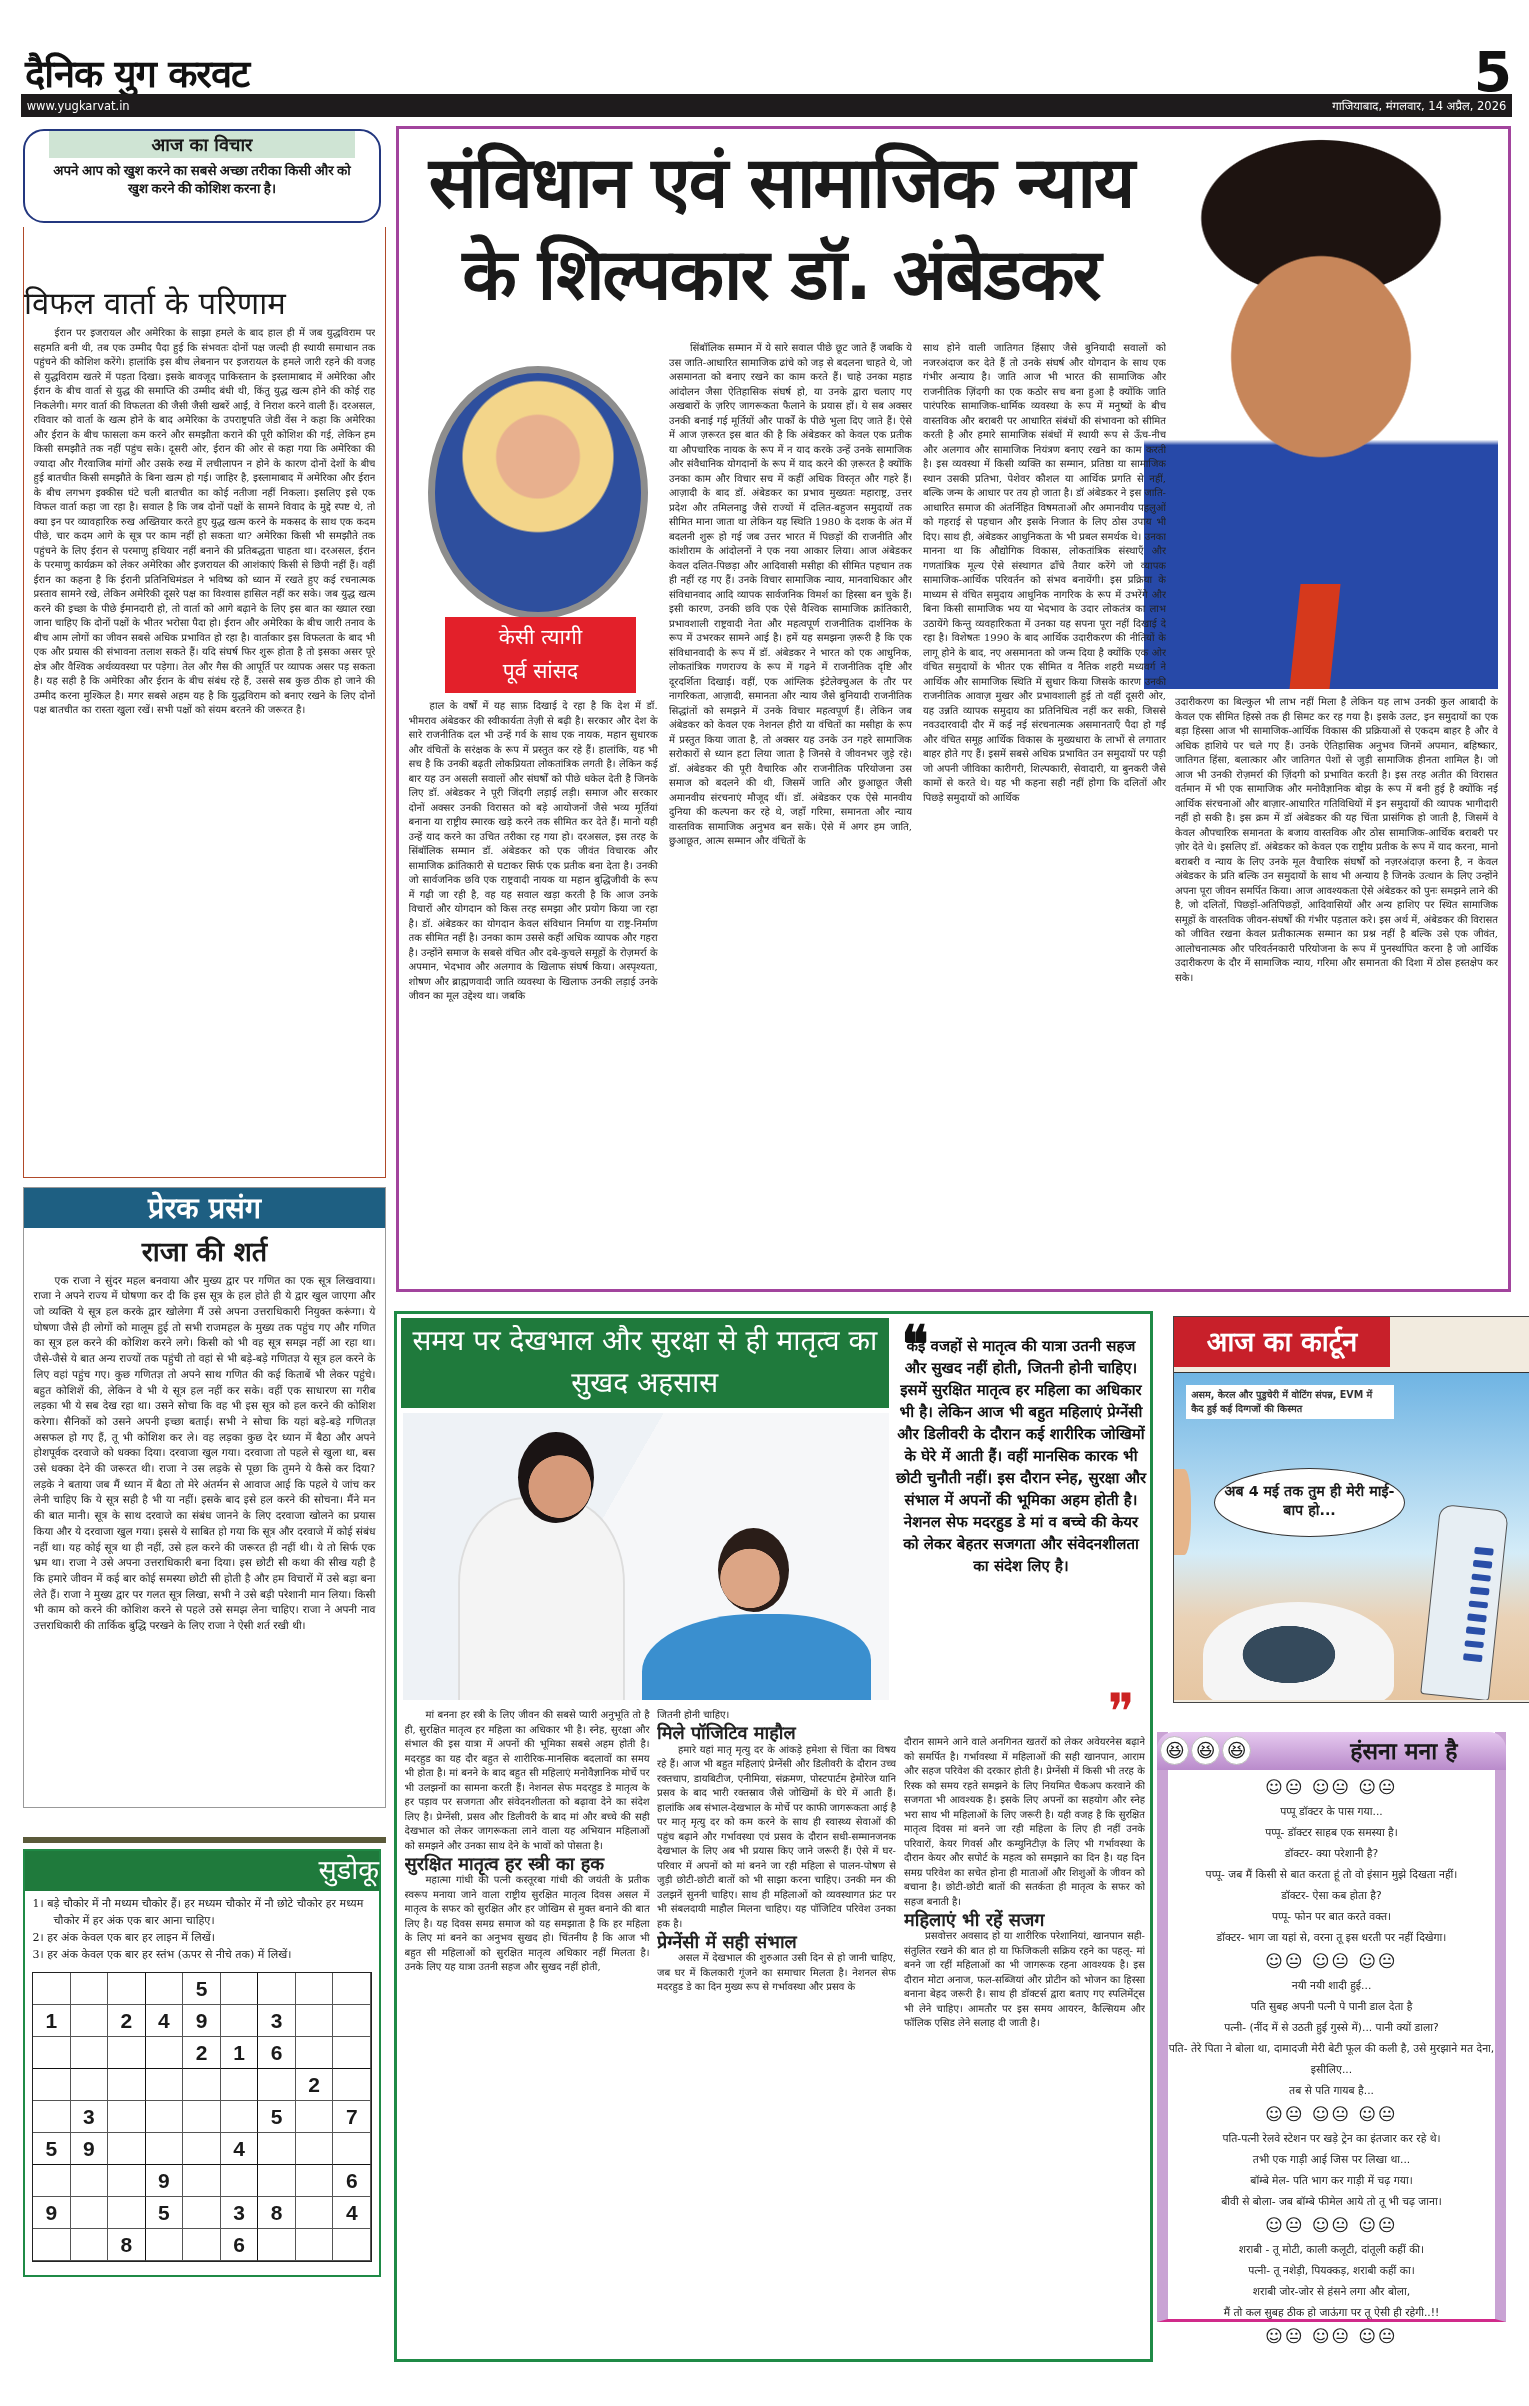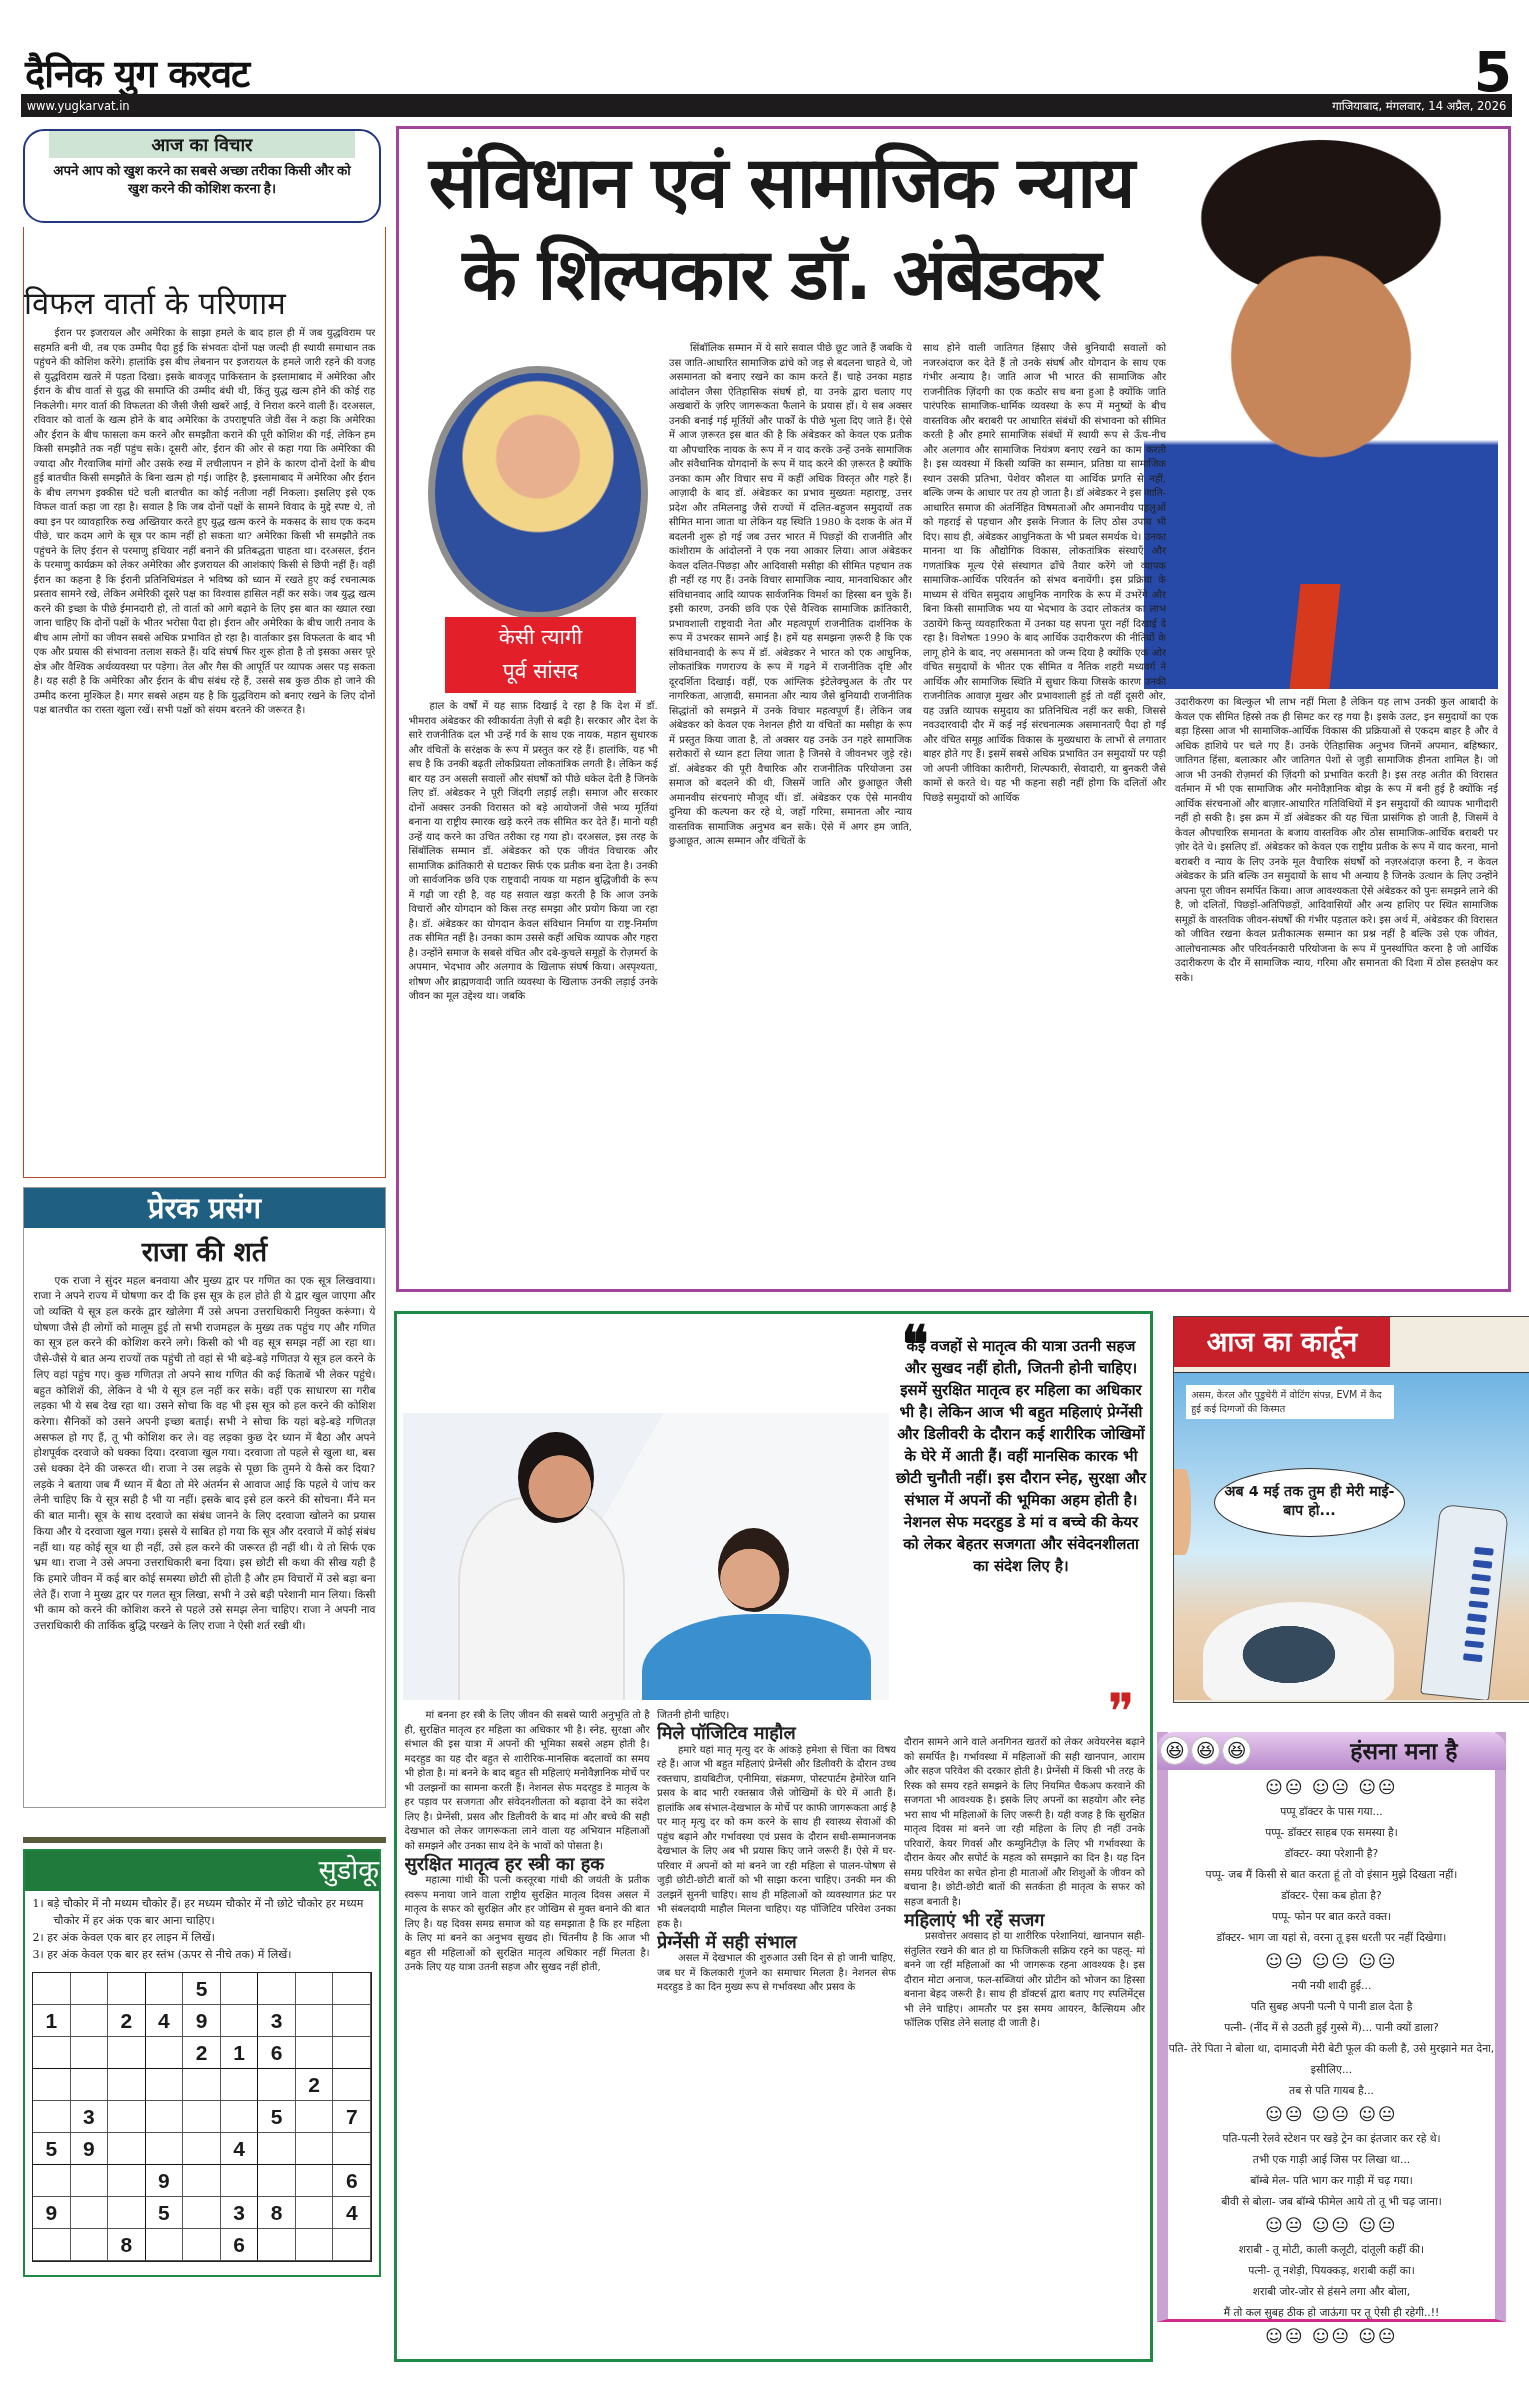--- a/index.html
+++ b/index.html
@@ -59,21 +59,21 @@
   .pat-head { position: absolute; left: 315px; top: 115px; width: 71px; height: 84px; border-radius: 50%; background: radial-gradient(circle at 45% 60%, #dca585 0 46%, #2a1d18 47%); }
   .pullquote { position: absolute; left: 497px; top: 3.8px; width: 254px; height: 344px; font-size: 15px; font-weight: bold; line-height: 22px; text-align: center; color: #111; padding-top: 17px; }
   .quote-open { position: absolute; left: 7.6px; top: 7.6px; font-size: 50px; line-height: 38px; font-family: "DejaVu Serif", serif; }
   .quote-close { position: absolute; left: 497px; top: 384px; width: 254px; text-align: right; padding-right: 13.4px; font-size: 50px; line-height: 29px; color: #c22; font-family: "DejaVu Serif", serif; }
   .subhead { font-size: 18px; font-weight: bold; margin: 3.8px 0 1.9px; font-family: "DejaVu Serif", serif; text-indent: 0 !important; }
 
   
   .cartoon-box { left: 1154px; top: 1316px; width: 360px; height: 387px; border: 1.9px solid #444; background: #f2ebdf; margin-left: 19px; }
   .cartoon-head { position: absolute; left: 0; top: 0; width: 216px; height: 50px; background: #c8202a; color: #fff; font-size: 27px; font-weight: bold; text-align: center; line-height: 50px; }
   .cartoon-scene { position: absolute; left: 0; top: 55px; width: 357px; height: 328px; background: linear-gradient(180deg, #6fb4e3 0%, #d4ecf8 55%, #ead2b6 75%, #e6c6a2 100%); overflow: hidden; border-top: 1.9px solid #333; }
-  .cartoon-caption { position: absolute; left: 11.5px; top: 11.5px; width: 208px; background: #fff; font-size: 9.6px; font-weight: normal; line-height: 13.4px; padding: 3.8px 5.7px; color: #333; }
+  .cartoon-caption { position: absolute; left: 11.5px; top: 11.5px; width: 208px; background: #fff; font-size: 9.6px; font-weight: bold; line-height: 13.4px; padding: 3.8px 5.7px; color: #333; }
   .bubble { position: absolute; left: 40px; top: 95px; width: 191px; height: 69px; background: #fff; border: 1.9px solid #333; border-radius: 50%; font-size: 14.3px; font-weight: bold; text-align: center; line-height: 19px; padding-top: 13.4px; }
   .evm { position: absolute; left: 256px; top: 134px; width: 69px; height: 191px; background: #e7eef3; border: 1.9px solid #555; border-radius: 13.4px 13.4px 3.8px 3.8px; transform: rotate(6deg); }
   .evm-btn { width: 19px; height: 6.7px; background: #2a4fa8; margin: 6.7px 0 0 38px; border-radius: 1.9px; }
   .bowing-man { position: absolute; left: 29px; top: 229px; width: 191px; height: 105px; background: radial-gradient(ellipse 40% 45% at 45% 50%, #354a5c 0 60%, #f5f5f5 61%); border-radius: 50% 50% 20% 20%; }
   .peek-man { position: absolute; left: 0; top: 96px; width: 17px; height: 86px; background: #e6b58a; border-radius: 0 40% 40% 0; }
 
   .jokes-box { left: 1157px; top: 1732px; width: 349px; height: 590px; border-left: 11.5px solid #c9a3d4; border-right: 11.5px solid #c9a3d4; border-bottom: 3.8px solid #d02a8a; background: #fff; }
   .jokes-head { position: absolute; left: -11.5px; top: 0; width: 349px; height: 38px; background: linear-gradient(180deg, #e6c9ef, #b98bcb); border-radius: 17px 17px 0 0; text-align: right; padding-right: 48px; font-size: 23px; font-weight: bold; line-height: 38px; }
   .laugh-icons { position: absolute; left: 3.8px; top: 3.8px; display: flex; gap: 1.9px; }
   .laugh { width: 29px; height: 29px; border-radius: 50%; background: #fff; border: 1px solid #bbb; display: flex; align-items: center; justify-content: center; font-size: 19px; line-height: 1; }
@@ -212,20 +212,21 @@
     <div>केसी त्यागी</div>
     <div>पूर्व सांसद</div>
   </div>
   <div class="col body-text" style="left:9.6px; top:570px; width:249px; height:585px; text-indent:21px;">हाल के वर्षों में यह साफ़ दिखाई दे रहा है कि देश में डॉ. भीमराव अंबेडकर की स्वीकार्यता तेज़ी से बढ़ी है। सरकार और देश के सारे राजनीतिक दल भी उन्हें गर्व के साथ एक नायक, महान सुधारक और वंचितों के सरंक्षक के रूप में प्रस्तुत कर रहे हैं। हालांकि, यह भी सच है कि उनकी बढ़ती लोकप्रियता लोकतांत्रिक लगती है। लेकिन कई बार यह उन असली सवालों और संघर्षों को पीछे धकेल देती है जिनके लिए डॉ. अंबेडकर ने पूरी जिंदगी लड़ाई लड़ी। समाज और सरकार दोनों अक्सर उनकी विरासत को बड़े आयोजनों जैसे भव्य मूर्तियां बनाना या राष्ट्रीय स्मारक खड़े करने तक सीमित कर देते हैं। मानो यही उन्हें याद करने का उचित तरीका रह गया हो। दरअसल, इस तरह के सिंबॉलिक सम्मान डॉ. अंबेडकर को एक जीवंत विचारक और सामाजिक क्रांतिकारी से घटाकर सिर्फ एक प्रतीक बना देता है। उनकी जो सार्वजनिक छवि एक राष्ट्रवादी नायक या महान बुद्धिजीवी के रूप में गढ़ी जा रही है, वह यह सवाल खड़ा करती है कि आज उनके विचारों और योगदान को किस तरह समझा और प्रयोग किया जा रहा है। डॉ. अंबेडकर का योगदान केवल संविधान निर्माण या राष्ट्र-निर्माण तक सीमित नहीं है। उनका काम उससे कहीं अधिक व्यापक और गहरा है। उन्होंने समाज के सबसे वंचित और दबे-कुचले समूहों के रोज़मर्रा के अपमान, भेदभाव और अलगाव के खिलाफ संघर्ष किया। अस्पृश्यता, शोषण और ब्राह्मणवादी जाति व्यवस्था के खिलाफ उनकी लड़ाई उनके जीवन का मूल उद्देश्य था। जबकि</div>
   <div class="col body-text" style="left:270px; top:212px; width:243px; height:943px; text-indent:21px;">सिंबॉलिक सम्मान में ये सारे सवाल पीछे छूट जाते हैं जबकि ये उस जाति-आधारित सामाजिक ढांचे को जड़ से बदलना चाहते थे, जो असमानता को बनाए रखने का काम करते हैं। चाहे उनका महाड आंदोलन जैसा ऐतिहासिक संघर्ष हो, या उनके द्वारा चलाए गए अखबारों के ज़रिए जागरूकता फैलाने के प्रयास हों। ये सब अक्सर उनकी बनाई गई मूर्तियों और पार्कों के पीछे भुला दिए जाते हैं। ऐसे में आज ज़रूरत इस बात की है कि अंबेडकर को केवल एक प्रतीक या औपचारिक नायक के रूप में न याद करके उन्हें उनके सामाजिक और संवैधानिक योगदानों के रूप में याद करने की ज़रूरत है क्योंकि उनका काम और विचार सच में कहीं अधिक विस्तृत और गहरे हैं। आज़ादी के बाद डॉ. अंबेडकर का प्रभाव मुख्यतः महाराष्ट्र, उत्तर प्रदेश और तमिलनाडु जैसे राज्यों में दलित-बहुजन समुदायों तक सीमित माना जाता था लेकिन यह स्थिति 1980 के दशक के अंत में बदलनी शुरू हो गई जब उत्तर भारत में पिछड़ों की राजनीति और कांशीराम के आंदोलनों ने एक नया आकार लिया। आज अंबेडकर केवल दलित-पिछड़ा और आदिवासी मसीहा की सीमित पहचान तक ही नहीं रह गए हैं। उनके विचार सामाजिक न्याय, मानवाधिकार और संविधानवाद आदि व्यापक सार्वजनिक विमर्श का हिस्सा बन चुके हैं। इसी कारण, उनकी छवि एक ऐसे वैश्विक सामाजिक क्रांतिकारी, प्रभावशाली राष्ट्रवादी नेता और महत्वपूर्ण राजनीतिक दार्शनिक के रूप में उभरकर सामने आई है। हमें यह समझना ज़रूरी है कि एक संविधानवादी के रूप में डॉ. अंबेडकर ने भारत को एक आधुनिक, लोकतांत्रिक गणराज्य के रूप में गढ़ने में राजनीतिक दृष्टि और दूरदर्शिता दिखाई। वहीं, एक आंग्लिक इंटेलेक्चुअल के तौर पर नागरिकता, आज़ादी, समानता और न्याय जैसे बुनियादी राजनीतिक सिद्धांतों को समझने में उनके विचार महत्वपूर्ण हैं। लेकिन जब अंबेडकर को केवल एक नेशनल हीरो या वंचितों का मसीहा के रूप में प्रस्तुत किया जाता है, तो अक्सर यह उनके उन गहरे सामाजिक सरोकारों से ध्यान हटा लिया जाता है जिनसे वे जीवनभर जुड़े रहे। डॉ. अंबेडकर की पूरी वैचारिक और राजनीतिक परियोजना उस समाज को बदलने की थी, जिसमें जाति और छुआछूत जैसी अमानवीय संरचनाएं मौजूद थीं। डॉ. अंबेडकर एक ऐसे मानवीय दुनिया की कल्पना कर रहे थे, जहाँ गरिमा, समानता और न्याय वास्तविक सामाजिक अनुभव बन सकें। ऐसे में अगर हम जाति, छुआछूत, आत्म सम्मान और वंचितों के</div>
   <div class="col body-text" style="left:524px; top:212px; width:243px; height:943px;">साथ होने वाली जातिगत हिंसाए जैसे बुनियादी सवालों को नजरअंदाज कर देते हैं तो उनके संघर्ष और योगदान के साथ एक गंभीर अन्याय है। जाति आज भी भारत की सामाजिक और राजनीतिक ज़िंदगी का एक कठोर सच बना हुआ है क्योंकि जाति पारंपरिक सामाजिक-धार्मिक व्यवस्था के रूप में मनुष्यों के बीच वास्तविक और बराबरी पर आधारित संबंधों की संभावना को सीमित करती है और हमारे सामाजिक संबंधों में स्थायी रूप से ऊँच-नीच और अलगाव और सामाजिक नियंत्रण बनाए रखने का काम करती है। इस व्यवस्था में किसी व्यक्ति का सम्मान, प्रतिष्ठा या सामाजिक स्थान उसकी प्रतिभा, पेशेवर कौशल या आर्थिक प्रगति से नहीं, बल्कि जन्म के आधार पर तय हो जाता है। डॉ अंबेडकर ने इस जाति-आधारित समाज की अंतर्निहित विषमताओं और अमानवीय पहलुओं को गहराई से पहचान और इसके निजात के लिए ठोस उपाय भी दिए। साथ ही, अंबेडकर आधुनिकता के भी प्रबल समर्थक थे। उनका मानना था कि औद्योगिक विकास, लोकतांत्रिक संस्थाएँ और गणतांत्रिक मूल्य ऐसे संस्थागत ढाँचे तैयार करेंगे जो व्यापक सामाजिक-आर्थिक परिवर्तन को संभव बनायेंगी। इस प्रक्रिया के माध्यम से वंचित समुदाय आधुनिक नागरिक के रूप में उभरेंगे और बिना किसी सामाजिक भय या भेदभाव के उदार लोकतंत्र का लाभ उठायेंगे किन्तु व्यवहारिकता में उनका यह सपना पूरा नहीं दिखाई दे रहा है। विशेषतः 1990 के बाद आर्थिक उदारीकरण की नीतियों के लागू होने के बाद, नए असमानता को जन्म दिया है क्योंकि एक ओर वंचित समुदायों के भीतर एक सीमित व नैतिक शहरी मध्यवर्ग ने आर्थिक और सामाजिक स्थिति में सुधार किया जिसके कारण उनकी राजनीतिक आवाज़ मुखर और प्रभावशाली हुई तो वहीं दूसरी ओर, यह उन्नति व्यापक समुदाय का प्रतिनिधित्व नहीं कर सकी, जिससे नवउदारवादी दौर में कई नई संरचनात्मक असमानताएँ पैदा हो गईं और वंचित समूह आर्थिक विकास के मुख्यधारा के लाभों से लगातार बाहर होते गए हैं। इसमें सबसे अधिक प्रभावित उन समुदायों पर पड़ी जो अपनी जीविका कारीगरी, शिल्पकारी, सेवादारी, या बुनकरी जैसे कामों से करते थे। यह भी कहना सही नहीं होगा कि दलितों और पिछड़े समुदायों को आर्थिक</div>
   <div class="col body-text" style="left:776px; top:566px; width:323px; height:589px;">उदारीकरण का बिल्कुल भी लाभ नहीं मिला है लेकिन यह लाभ उनकी कुल आबादी के केवल एक सीमित हिस्से तक ही सिमट कर रह गया है। इसके उलट, इन समुदायों का एक बड़ा हिस्सा आज भी सामाजिक-आर्थिक विकास की प्रक्रियाओं से एकदम बाहर है और वे अधिक हाशिये पर चले गए हैं। उनके ऐतिहासिक अनुभव जिनमें अपमान, बहिष्कार, जातिगत हिंसा, बलात्कार और जातिगत पेशों से जुड़ी सामाजिक हीनता शामिल है। जो आज भी उनकी रोज़मर्रा की ज़िंदगी को प्रभावित करती है। इस तरह अतीत की विरासत वर्तमान में भी एक सामाजिक और मनोवैज्ञानिक बोझ के रूप में बनी हुई है क्योंकि नई आर्थिक संरचनाओं और बाज़ार-आधारित गतिविधियों में इन समुदायों की व्यापक भागीदारी नहीं हो सकी है। इस क्रम में डॉ अंबेडकर की यह चिंता प्रासंगिक हो जाती है, जिसमें वे केवल औपचारिक समानता के बजाय वास्तविक और ठोस सामाजिक-आर्थिक बराबरी पर ज़ोर देते थे। इसलिए डॉ. अंबेडकर को केवल एक राष्ट्रीय प्रतीक के रूप में याद करना, मानो बराबरी व न्याय के लिए उनके मूल वैचारिक संघर्षों को नज़रअंदाज़ करना है, न केवल अंबेडकर के प्रति बल्कि उन समुदायों के साथ भी अन्याय है जिनके उत्थान के लिए उन्होंने अपना पूरा जीवन समर्पित किया। आज आवश्यकता ऐसे अंबेडकर को पुनः समझने लाने की है, जो दलितों, पिछड़ों-अतिपिछड़ों, आदिवासियों और अन्य हाशिए पर स्थित सामाजिक समूहों के वास्तविक जीवन-संघर्षों की गंभीर पड़ताल करे। इस अर्थ में, अंबेडकर की विरासत को जीवित रखना केवल प्रतीकात्मक सम्मान का प्रश्न नहीं है बल्कि उसे एक जीवंत, आलोचनात्मक और परिवर्तनकारी परियोजना के रूप में पुनर्स्थापित करना है जो आर्थिक उदारीकरण के दौर में सामाजिक न्याय, गरिमा और समानता की दिशा में ठोस हस्तक्षेप कर सके।</div>
 </div>
 
 <div class="abs mat-box">
+  <div class="mat-head">समय पर देखभाल और सुरक्षा से ही मातृत्व का सुखद अहसास</div>
   <div class="mat-photo">
     <div class="doc-coat"></div>
     <div class="doc-head"></div>
     <div class="pat-body"></div>
     <div class="pat-head"></div>
   </div>
   <div class="pullquote">
     <span class="quote-open">❝</span>
     <span>कई वजहों से मातृत्व की यात्रा उतनी सहज और सुखद नहीं होती, जितनी होनी चाहिए। इसमें सुरक्षित मातृत्व हर महिला का अधिकार भी है। लेकिन आज भी बहुत महिलाएं प्रेग्नेंसी और डिलीवरी के दौरान कई शारीरिक जोखिमों के घेरे में आती हैं। वहीं मानसिक कारक भी छोटी चुनौती नहीं। इस दौरान स्नेह, सुरक्षा और संभाल में अपनों की भूमिका अहम होती है। नेशनल सेफ मदरहुड डे मां व बच्चे की केयर को लेकर बेहतर सजगता और संवेदनशीलता का संदेश लिए है।</span>
   </div>

